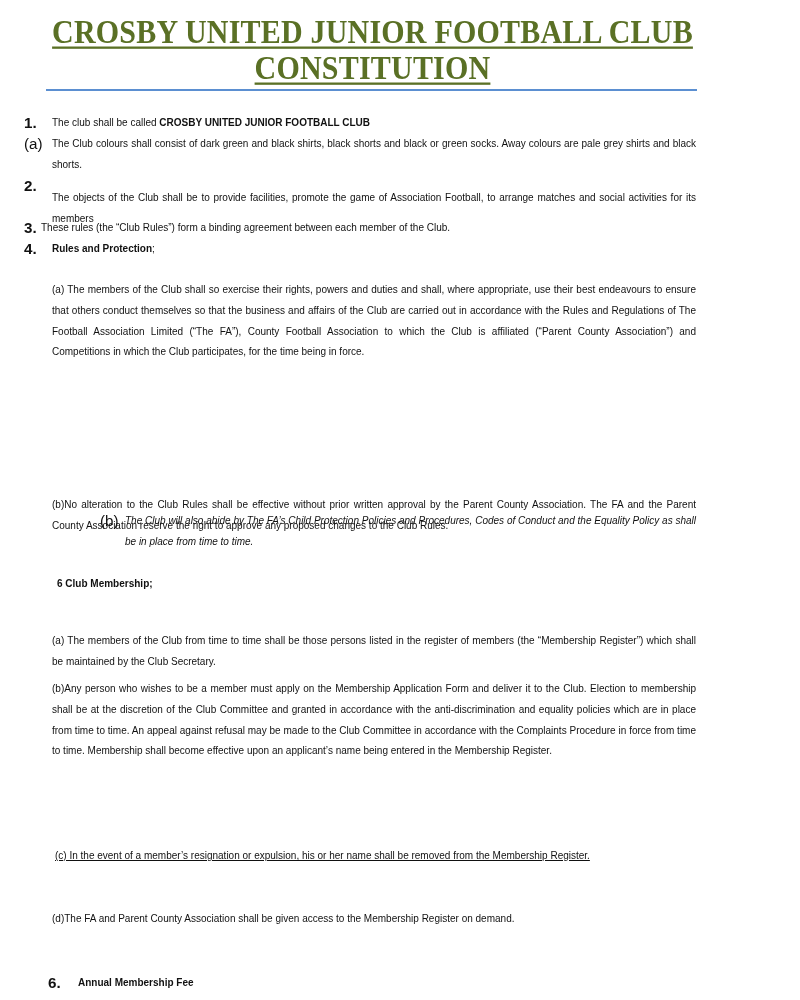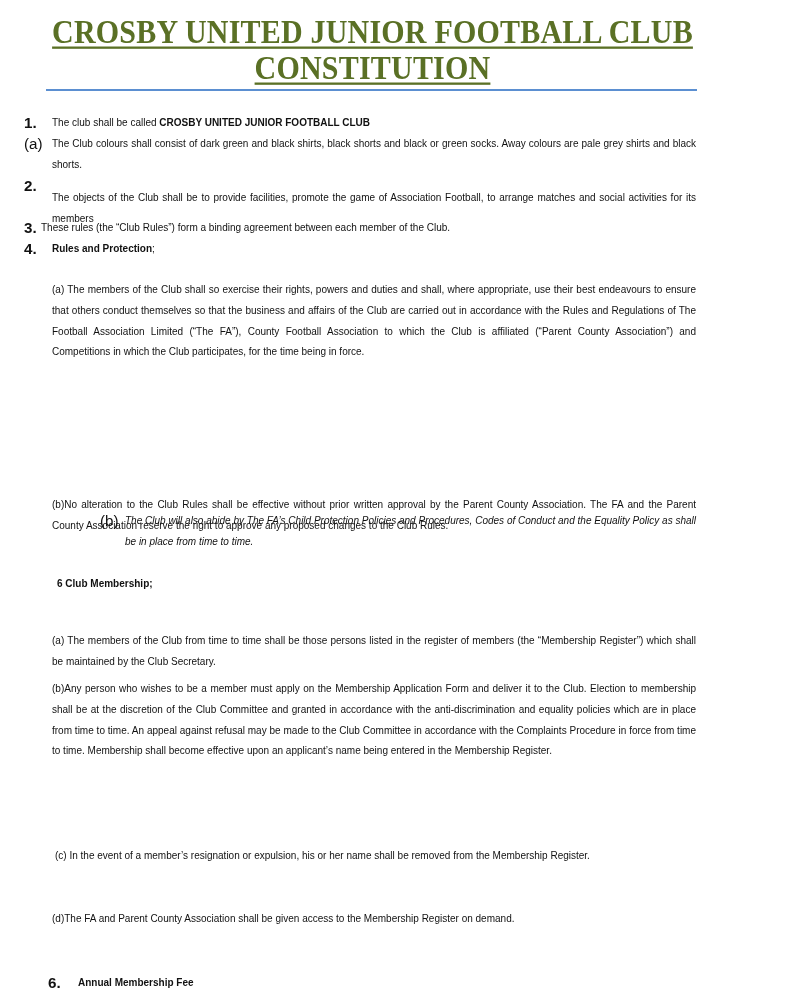--- a/index.html
+++ b/index.html
@@ -56,17 +56,17 @@
 
 <div class="para last" style="left:52px; top:280px; width:644px;">(a) The members of the Club shall so exercise their rights, powers and duties and shall, where appropriate, use their best endeavours to ensure that others conduct themselves so that the business and affairs of the Club are carried out in accordance with the Rules and Regulations of The Football Association Limited (“The FA”), County Football Association to which the Club is affiliated (“Parent County Association”) and Competitions in which the Club participates, for the time being in force.</div>
 <div class="para last" style="left:52px; top:450px; width:644px;margin-top:45px;">(b)No alteration to the Club Rules shall be effective without prior written approval by the Parent County Association. The FA and the Parent County Association reserve the right to approve any proposed changes to the Club Rules.</div>
 
 <span class="num" style="left:100px; top:511px;">(b)</span>
 <div class="para last" style="left:125px; top:511px; width:571px;font-style:italic;">The Club will also abide by The FA’s Child Protection Policies and Procedures, Codes of Conduct and the Equality Policy as shall be in place from time to time.</div>
 
 <div class="para b" style="left:57px; top:574px; width:600px;">6 Club Membership;</div>
 <div class="para last" style="left:52px; top:616px; width:644px;margin-top:15px;">(a) The members of the Club from time to time shall be those persons listed in the register of members (the “Membership Register”) which shall be maintained by the Club Secretary.</div>
 <div class="para last" style="left:52px; top:679px; width:644px;">(b)Any person who wishes to be a member must apply on the Membership Application Form and deliver it to the Club. Election to membership shall be at the discretion of the Club Committee and granted in accordance with the anti-discrimination and equality policies which are in place from time to time. An appeal against refusal may be made to the Club Committee in accordance with the Complaints Procedure in force from time to time. Membership shall become effective upon an applicant’s name being entered in the Membership Register.</div>
-<div class="para last" style="left:52px; top:846px; width:644px; text-indent:3px;">(c) In the event of a member’s resignation or expulsion, his or her name shall be removed from the Membership Register.</div>
+<div class="para last" style="left:52px; top:846px; width:644px; text-indent:3px;text-decoration:underline;">(c) In the event of a member’s resignation or expulsion, his or her name shall be removed from the Membership Register.</div>
 <div class="para last" style="left:52px; top:909px; width:644px;">(d)The FA and Parent County Association shall be given access to the Membership Register on demand.</div>
 
 <span class="num b" style="left:48px; top:973px;">6.</span>
 <div class="para b" style="left:78px; top:973px; width:600px;">Annual Membership Fee</div>
 
 </body></html>

